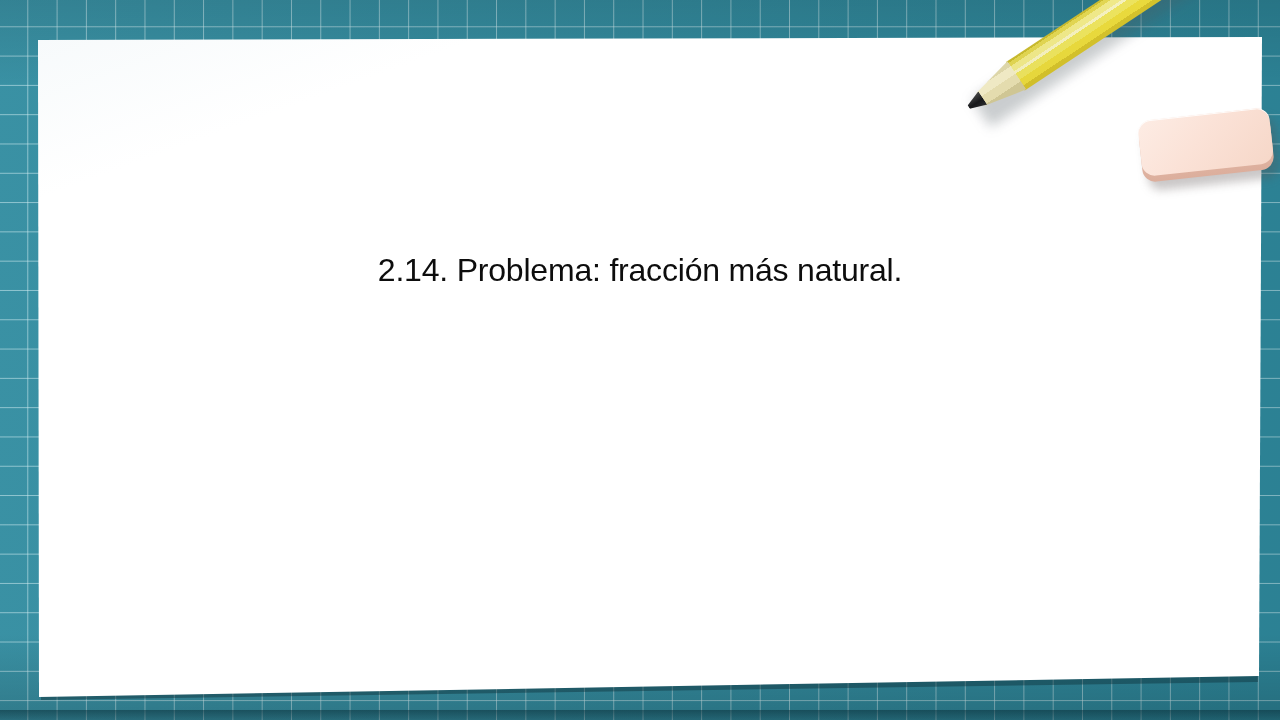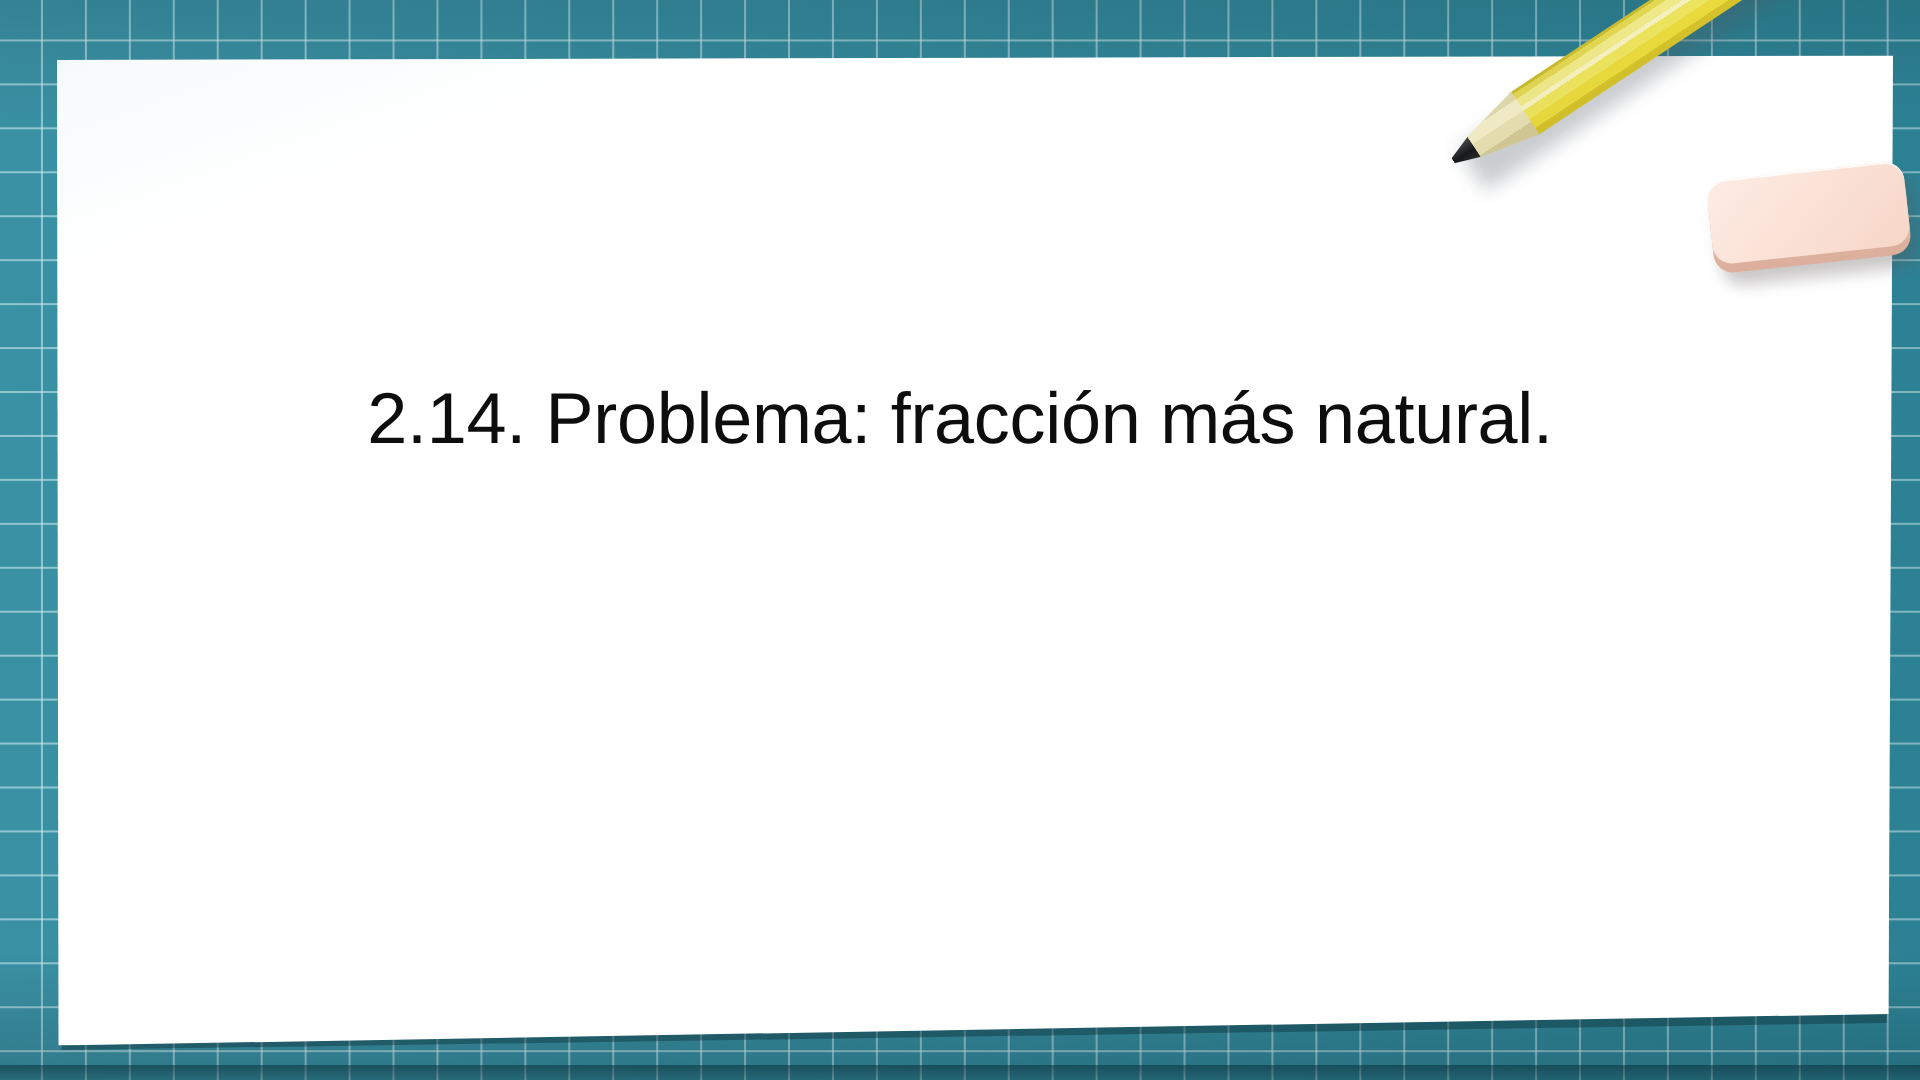--- a/index.html
+++ b/index.html
@@ -71,21 +71,21 @@
   
   .title-wrap {
     position: absolute;
     left: 60px;
     top: 250px;
     width: 1160px;
     text-align: center;
   }
   .title {
     font-family: "Liberation Sans", sans-serif;
-    font-size: 48px;
+    font-size: 32px;
     font-weight: 400;
     color: #0d0d0d;
     line-height: 1.25;
     letter-spacing: -0.2px;
     white-space: nowrap;
   }
 
   
   .pencil {
     position: absolute;

